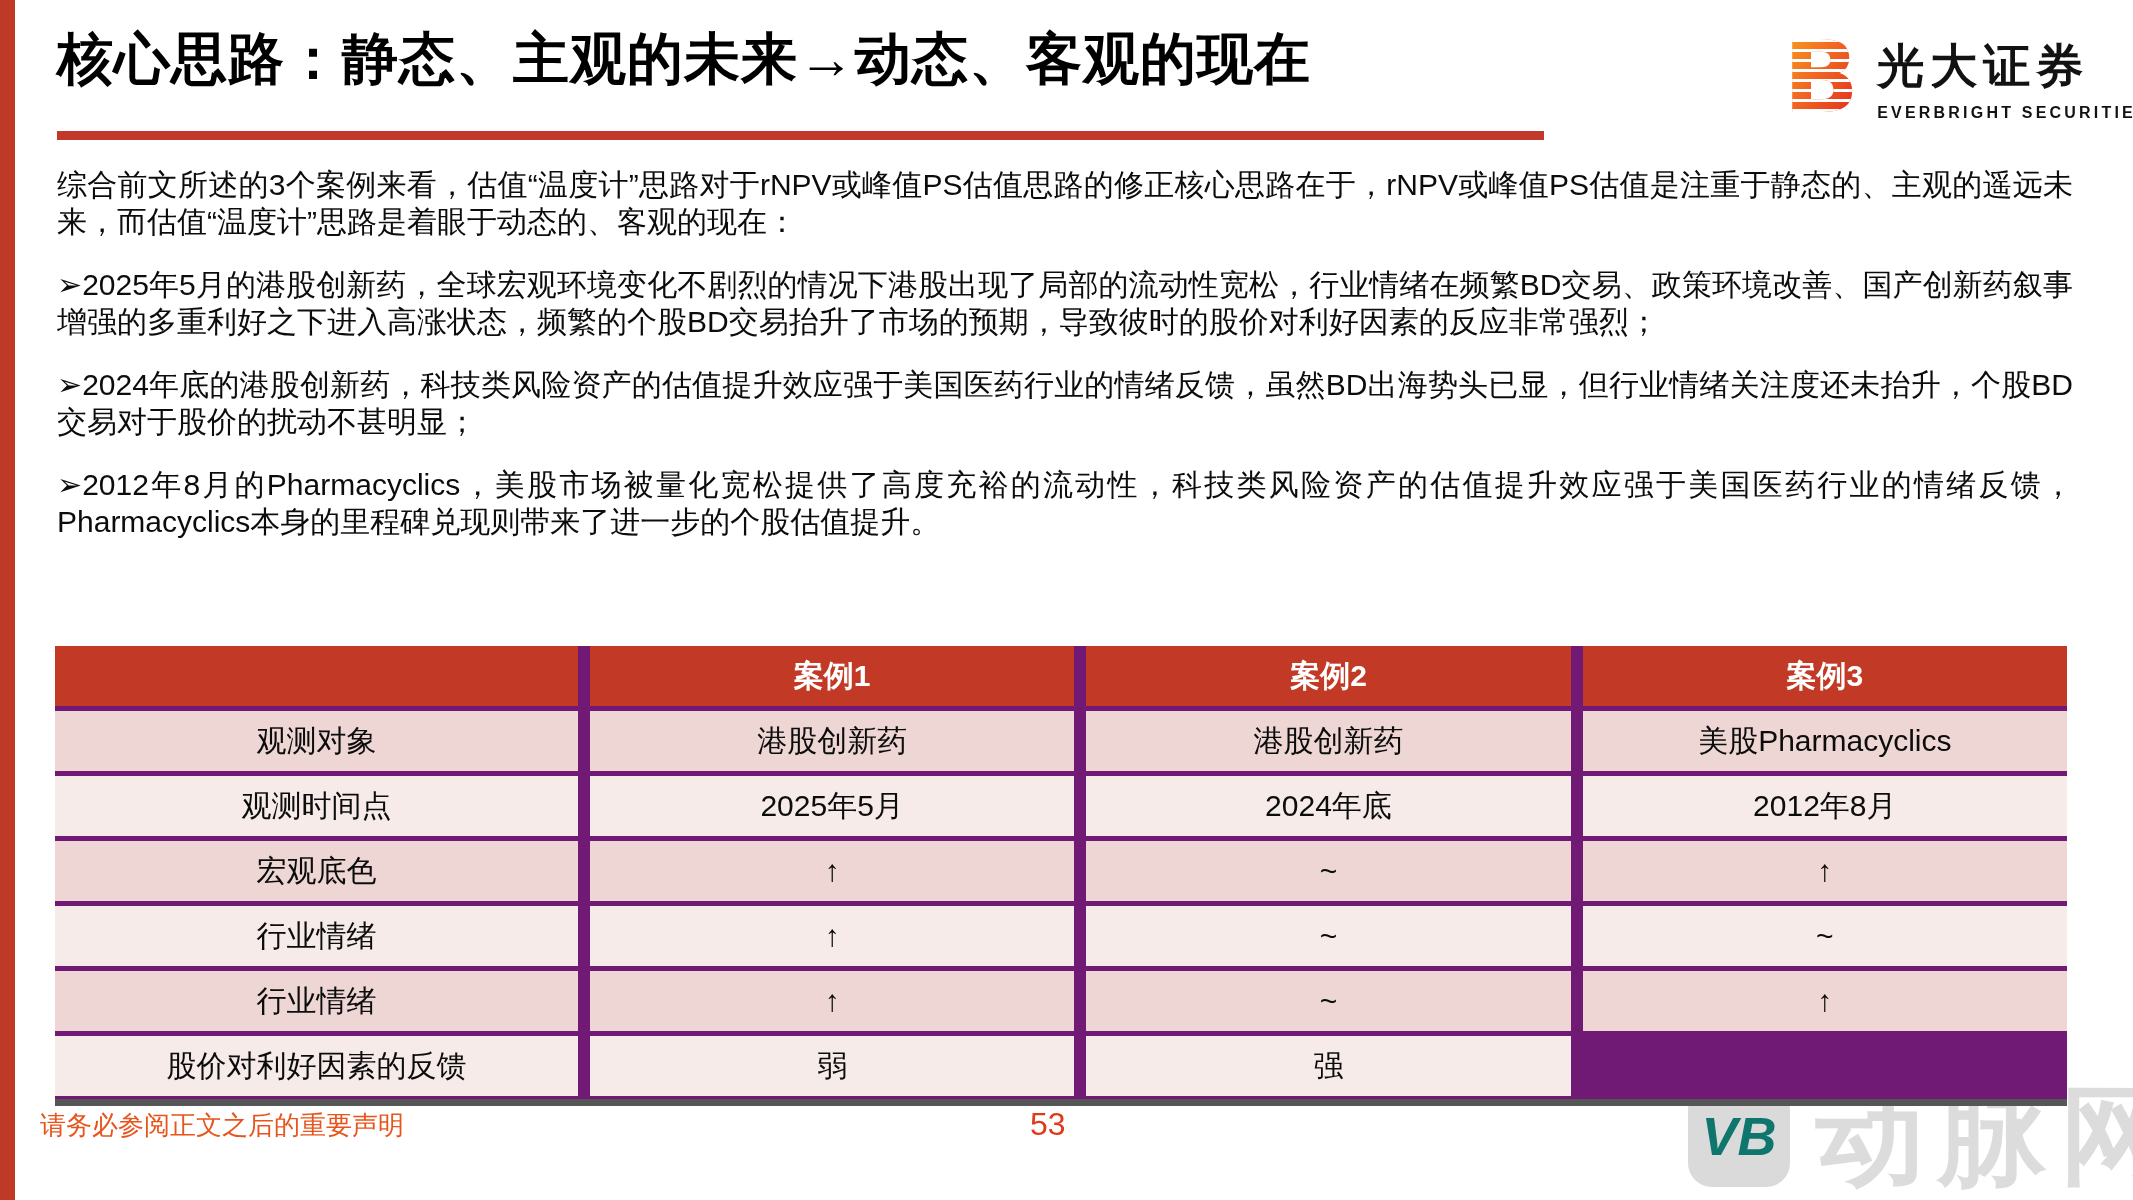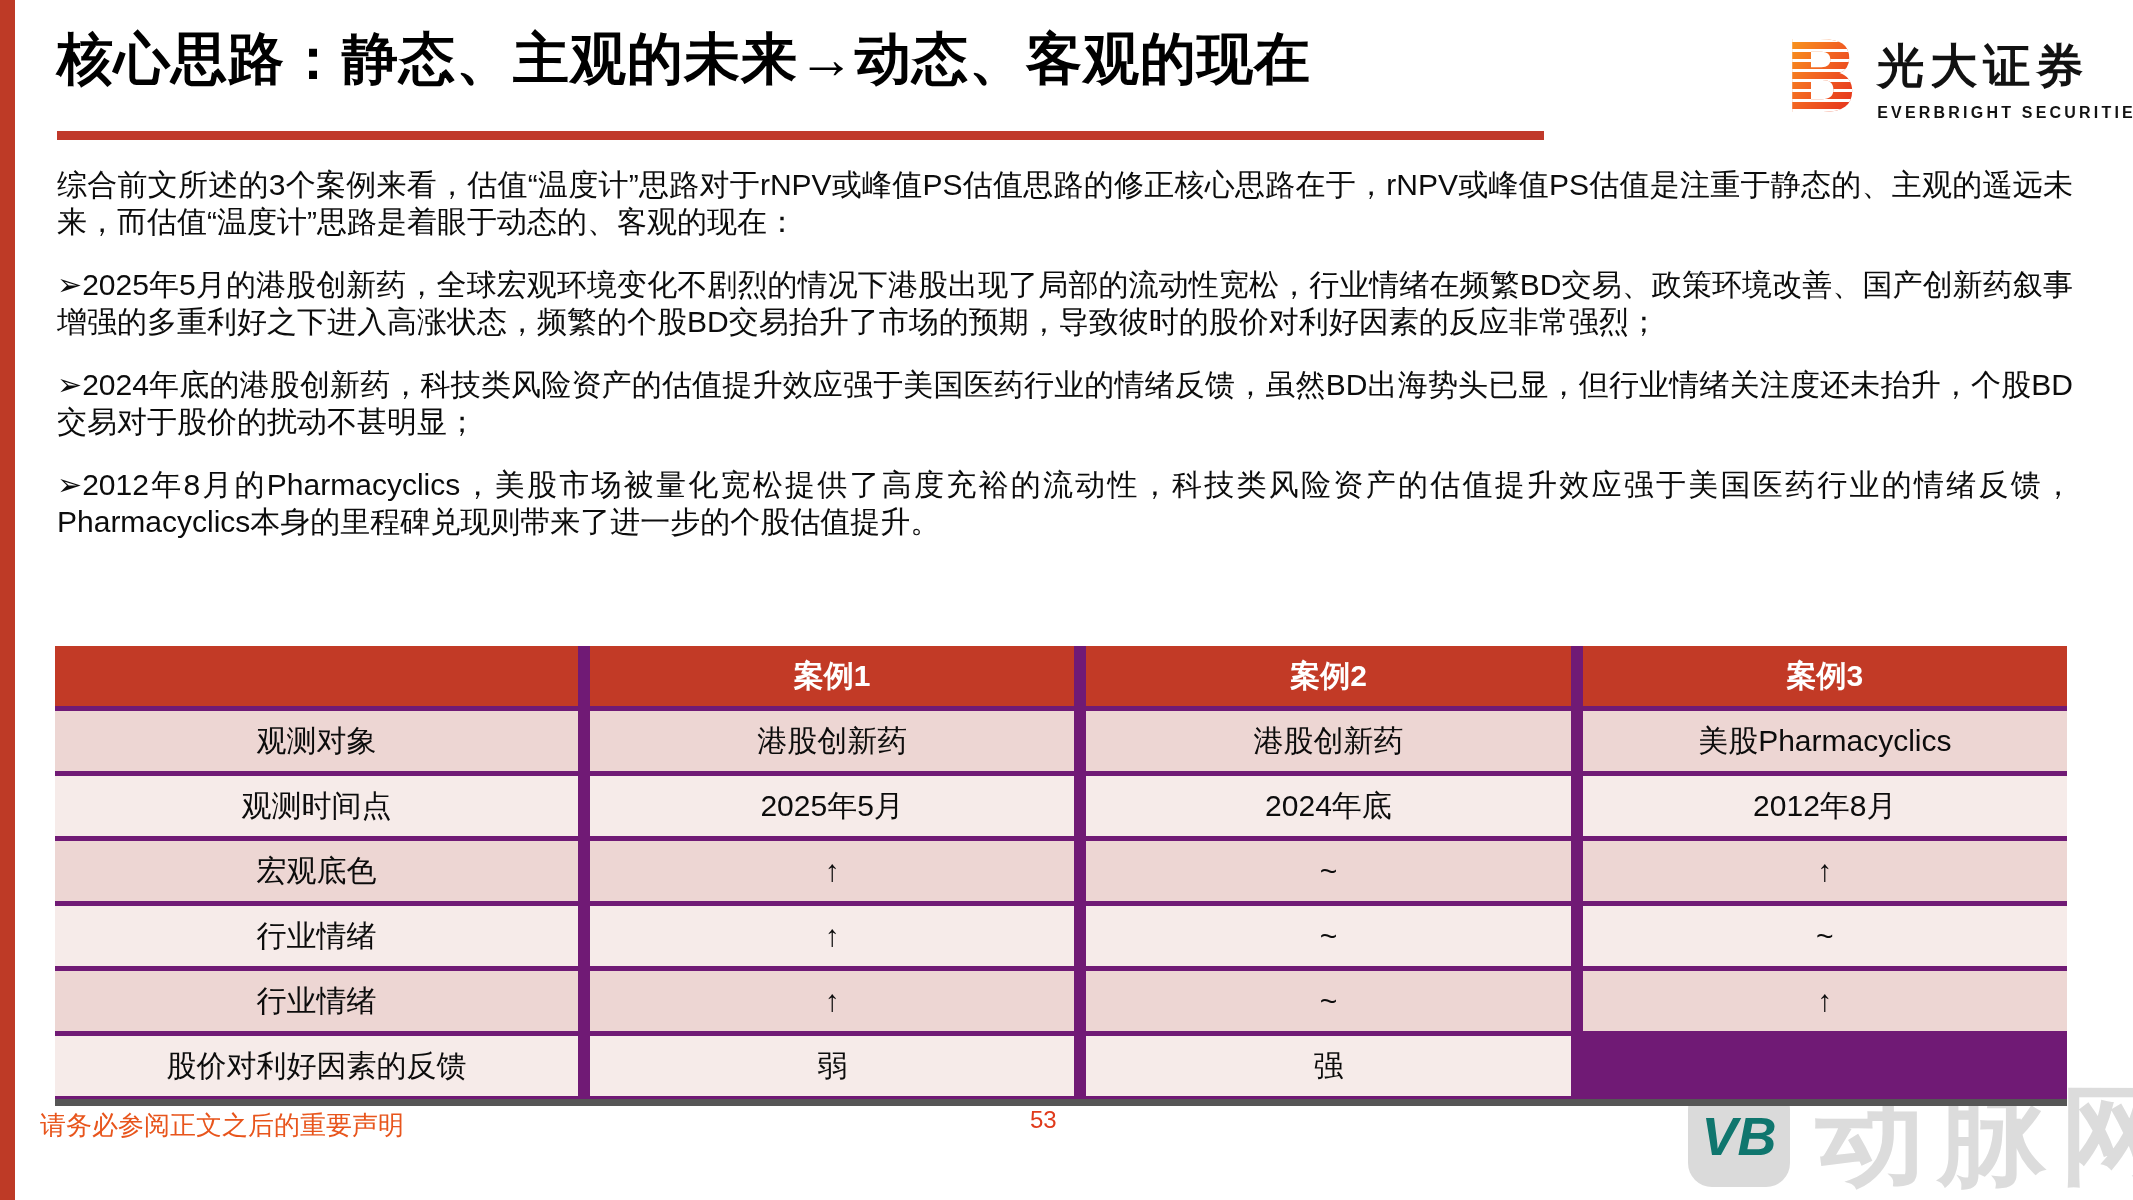--- a/index.html
+++ b/index.html
@@ -36,21 +36,21 @@
   .case-table > div { height:60px; display:flex; align-items:center; justify-content:center;
                       font-size:30px; color:#0c0c0c; }
   .th { background:#C23A26; color:#fff !important; font-weight:700; font-size:31px; }
   .row-odd  { background:#EDD6D3; }
   .row-even { background:#F6EBE9; }
   .arrow { font-size:44px; font-weight:400; line-height:1; }
   .tilde { font-size:34px; }
 
   
   .footer-disclaimer { position:absolute; left:40px; top:1108px; font-size:26px; color:#E8551C; }
-  .page-number { position:absolute; left:1030px; top:1106px; font-size:24px; color:#E03A1B; }
+  .page-number { position:absolute; left:1030px; top:1106px; font-size:32px; color:#E03A1B; }
 
   
   .watermark { position:absolute; left:1688px; top:1082px; display:flex; align-items:center; gap:26px; z-index:1; }
   .wm-logo { width:102px; height:102px; background:#DADADA; border-radius:24px; flex:0 0 auto;
              display:flex; align-items:center; justify-content:center;
              color:#0f766e; font-size:54px; font-weight:900; font-style:italic; }
   .wm-text { font-size:108px; font-weight:700; color:#DCDCDC; letter-spacing:14px; white-space:nowrap; line-height:1; }
 </style>
 </head>
 <body>

